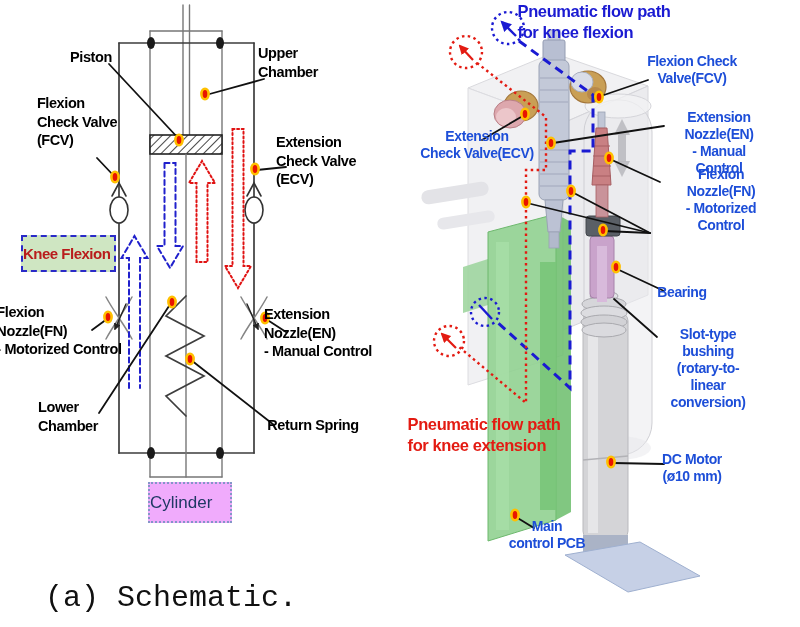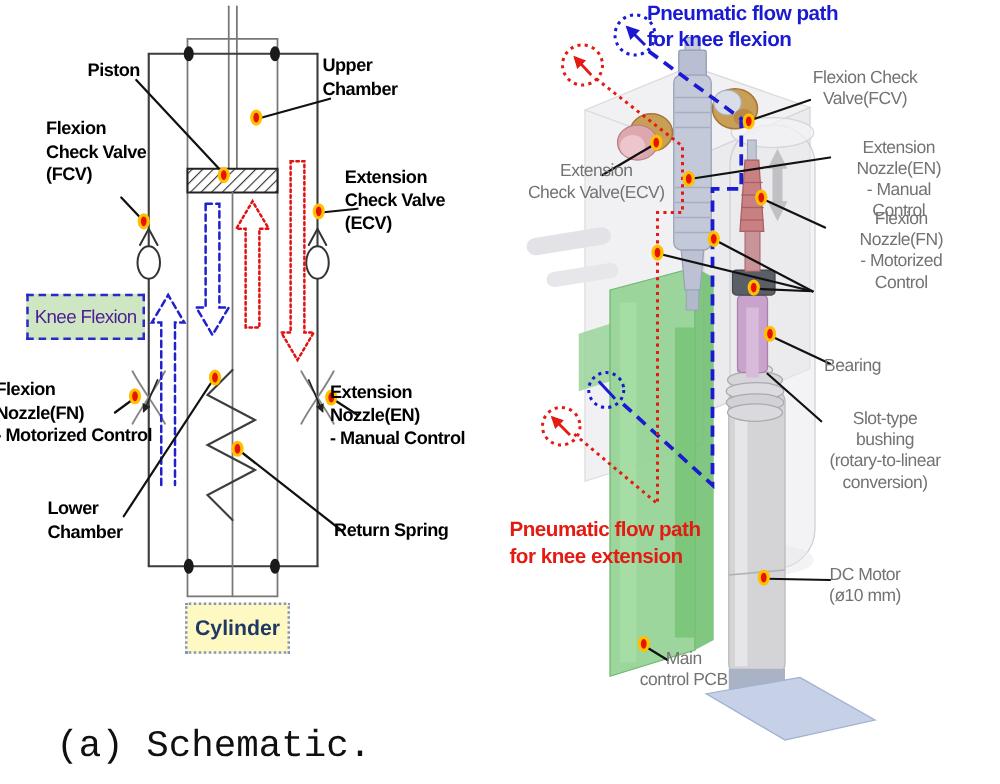--- a/index.html
+++ b/index.html
@@ -11,32 +11,32 @@
   .ldr{stroke:#111;stroke-width:1.8;fill:none;stroke-linecap:round}
   .dot{fill:#e81400;stroke:#ffc000;stroke-width:2.6}
   .barrow{stroke:#2020cc;stroke-width:2;fill:none;stroke-dasharray:5 3.5}
   .rarrow{stroke:#e01212;stroke-width:2;fill:none;stroke-dasharray:2 2.6}
   .bpath{stroke:#1a1ad2;stroke-width:3;fill:none;stroke-dasharray:9 6}
   .rpath{stroke:#e31b12;stroke-width:2.4;fill:none;stroke-dasharray:2.5 3.4}
   .bcirc{stroke:#1a1ad2;stroke-width:2.4;fill:none;stroke-dasharray:2.5 3.4}
   .rcirc{stroke:#e31b12;stroke-width:2.4;fill:none;stroke-dasharray:2.5 3.4}
   .lbl{position:absolute;font-weight:bold;font-size:14.5px;line-height:1.28;color:#000;
        text-align:left;white-space:pre-line;transform:translateX(-50%);letter-spacing:-0.4px;}
-  .lbl-b{position:absolute;font-weight:normal;font-size:14px;line-height:1.22;color:#737373;
+  .lbl-b{position:absolute;font-weight:bold;font-size:14px;line-height:1.22;color:#1d4ed8;
        text-align:center;white-space:pre-line;transform:translateX(-50%);letter-spacing:-0.4px;}
   .flow-text{position:absolute;font-weight:bold;font-size:16.5px;line-height:1.25;
        white-space:pre-line;transform:translateX(-50%);letter-spacing:-0.4px;}
   .blue-text{color:#1a1ad2}
   .red-text{color:#e31b12}
-  .flowbox{position:absolute;display:flex;align-items:center;justify-content:center;
-       font-weight:normal;font-size:15px;letter-spacing:-0.5px;color:#4c1d95;}
+  .flowbox{position:absolute;display:flex;align-items:center;justify-content:flex-start;
+       font-weight:bold;font-size:15px;letter-spacing:-0.5px;color:#b91c1c;}
   .greenbox{background:#cfe6c2;border:2.5px dashed #2a2ac8;}
   .bluebox{background:#bfd0ea;border:2.5px dashed #e03030;}
-  .cylbox{position:absolute;display:flex;align-items:center;justify-content:center;
-       border:2px dotted #8496c8;background:#fef9c3;color:#1f3864;font-weight:bold;font-size:17px;}
+  .cylbox{position:absolute;display:flex;align-items:center;
+       border:2px dotted #8496c8;background:#f0abfc;color:#1f3864;font-weight:normal;font-size:17px;}
   .caption{position:absolute;font-family:Liberation Mono, monospace;font-size:30px;color:#101010;
        transform:translateX(-50%);white-space:nowrap;}
 </style>
 </head>
 <body>
 
 <div id="fig">
 
 <svg id="gfx" width="800" height="627" viewBox="0 0 800 627">
   <defs>

